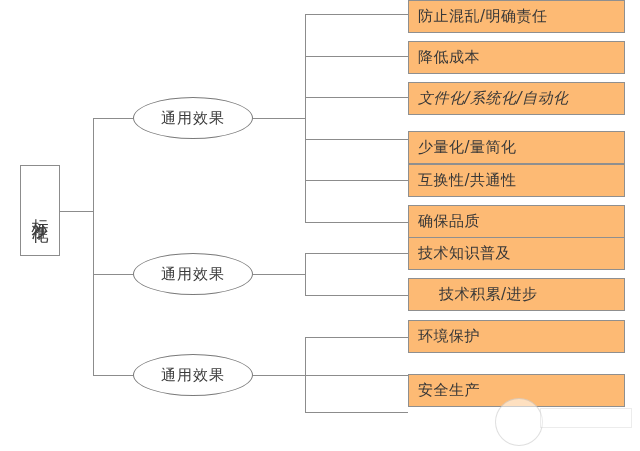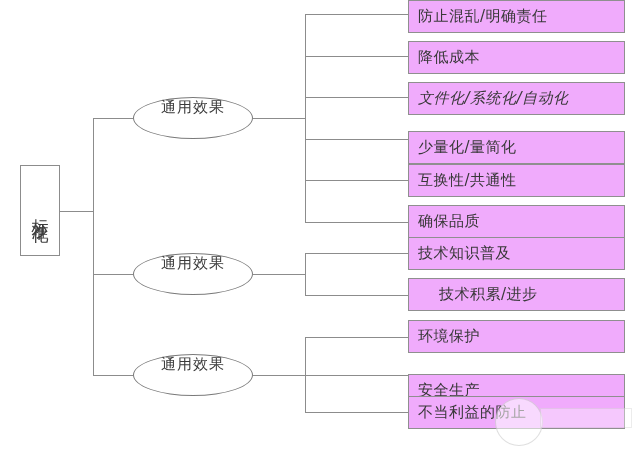--- a/index.html
+++ b/index.html
@@ -55,37 +55,38 @@
   
   .ellipse-node {
     position: absolute;
     width: 120px;
     height: 42px;
     border: 1px solid #7a7a7a;
     border-radius: 50%;
     background: #ffffff;
     box-sizing: border-box;
     display: flex;
+    align-items: center;
     justify-content: center;
   }
   .ellipse-node-label {
     font-size: 15px;
     color: #3a3a3a;
     letter-spacing: 1px;
     white-space: nowrap;
   }
 
   
   .leaf-node {
     position: absolute;
     left: 408px;
     width: 217px;
     height: 33px;
     border: 1px solid #8f8f8f;
-    background: #f0abfc;
+    background: #fdba74;
     box-sizing: border-box;
     display: flex;
     align-items: center;
   }
   .leaf-node-label {
     font-size: 15px;
     color: #383838;
     padding-left: 9px;
     letter-spacing: 0.5px;
     white-space: nowrap;
@@ -189,20 +190,17 @@
   <div class="leaf-node" style="top:278px;padding-left:21px;">
     <span class="leaf-node-label">技术积累/进步</span>
   </div>
 
   <div class="leaf-node" style="top:320px;align-items:center;">
     <span class="leaf-node-label">环境保护</span>
   </div>
   <div class="leaf-node" style="top:358px;margin-top:16px;">
     <span class="leaf-node-label">安全生产</span>
   </div>
-  <div class="leaf-node" style="top:396px;">
-    <span class="leaf-node-label">不当利益的防止</span>
-  </div>
 
   <div class="watermark"></div>
   <div class="watermark-bar"></div>
 
 </div>
 
 </body></html>

